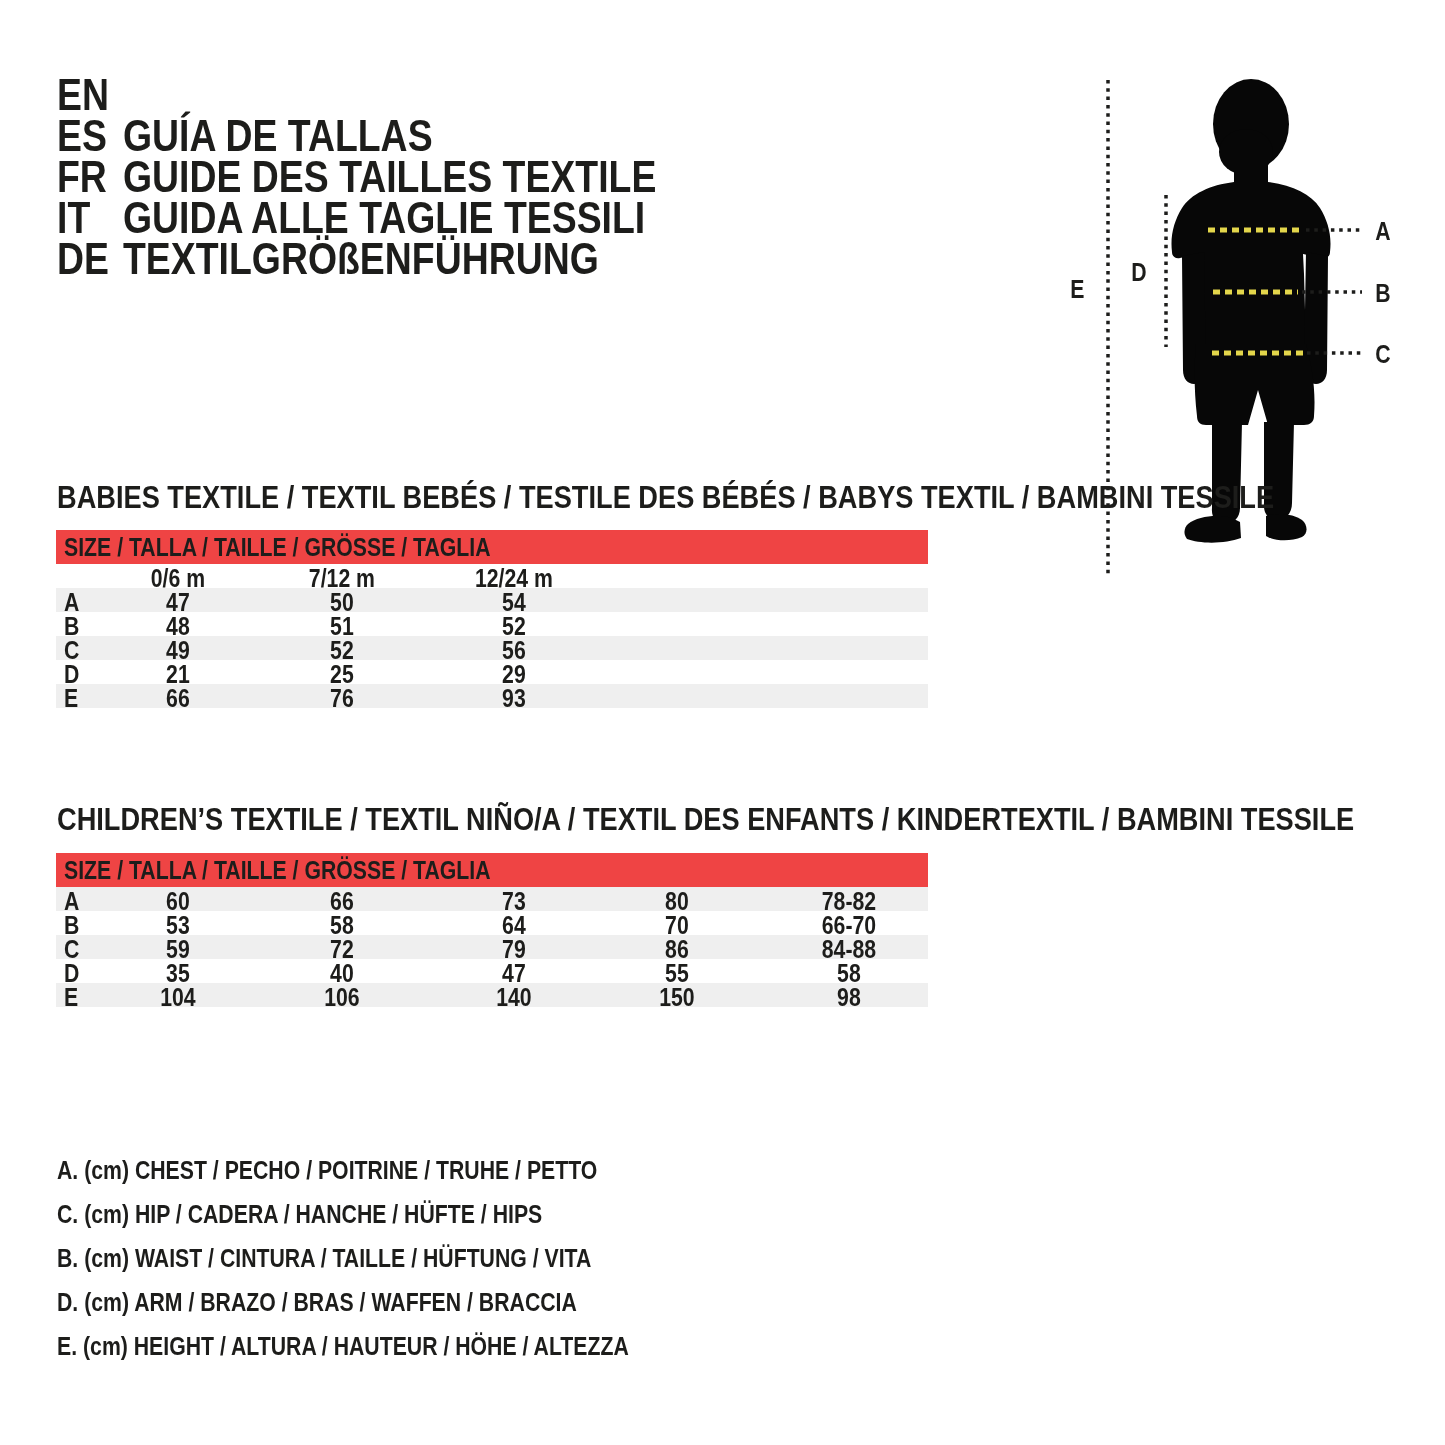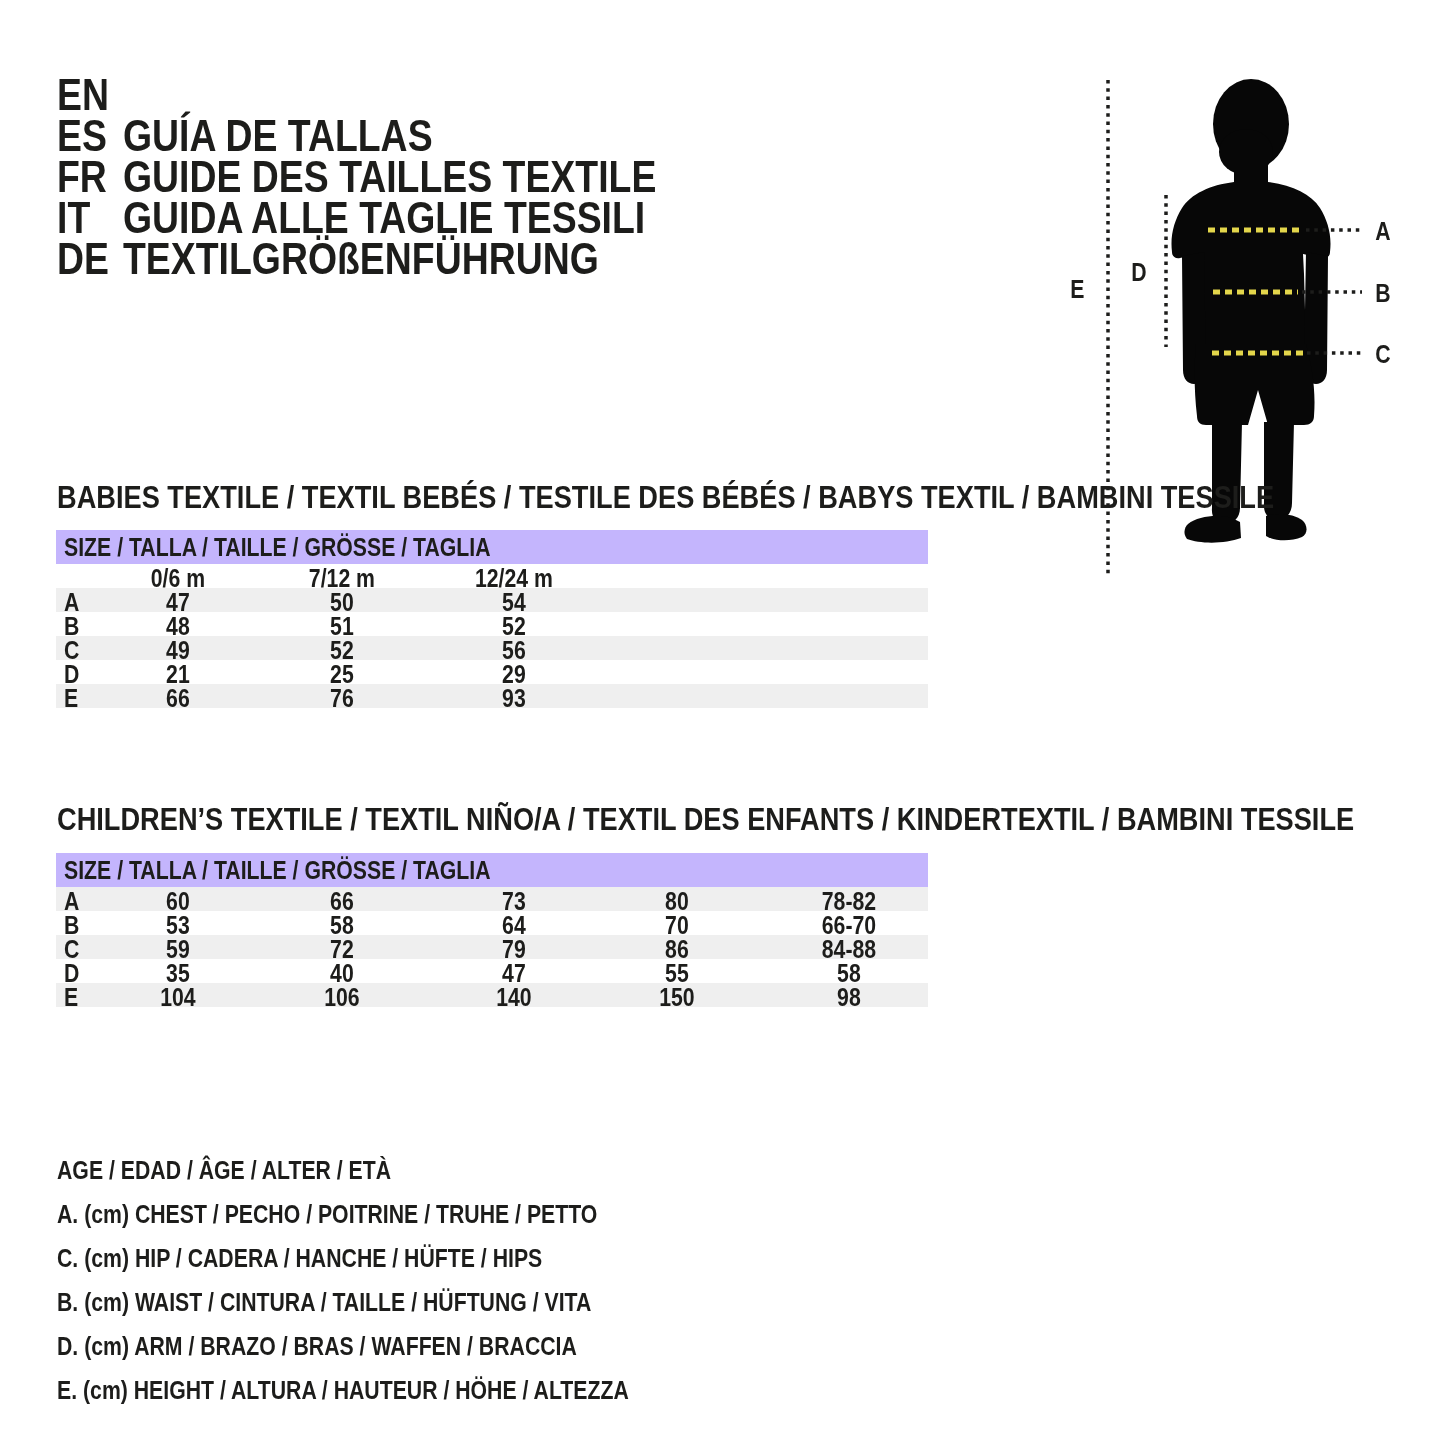--- a/index.html
+++ b/index.html
@@ -16,21 +16,21 @@
   
   .lang-block{left:57px;top:74px;font-size:44px;}
   .lang-row{display:flex;height:41px;align-items:center;}
   .lang-code{width:66px;flex:none;}
 
   
   .section-heading{font-size:32px;line-height:30px;}
 
   
   .size-table{width:872px;font-size:25px;}
-  .table-bar{height:34px;line-height:34px;background:#c4b5fd;padding-left:8px;}
+  .table-bar{height:34px;line-height:34px;background:#ef4444;padding-left:8px;}
   .trow{display:grid;grid-template-columns:60px 124px 204px 140px 186px 158px;height:24px;align-items:center;}
   .trow .cell{text-align:center;}
   .trow .rlabel{text-align:left;padding-left:8px;}
   .shade{background:#efefef;}
 
   
   .legend-block{left:57px;top:1148px;font-size:25px;}
   .legend-line{height:44px;line-height:44px;}
 
   
@@ -183,19 +183,18 @@
     <span class="rlabel"><span class="cond">E</span></span>
     <span class="cell"><span class="condc">104</span></span>
     <span class="cell"><span class="condc">106</span></span>
     <span class="cell"><span class="condc">140</span></span>
     <span class="cell"><span class="condc">150</span></span>
     <span class="cell"><span class="condc">98</span></span>
   </div>
 </div>
 
 <div class="abs legend-block">
-  <div class="legend-line"><span class="cond">AGE / EDAD / ÂGE / ALTER / ETÀ</span></div>
   <div class="legend-line"><span class="cond">A. (cm) CHEST / PECHO / POITRINE / TRUHE / PETTO</span></div>
   <div class="legend-line"><span class="cond">C. (cm) HIP / CADERA / HANCHE / HÜFTE / HIPS</span></div>
   <div class="legend-line"><span class="cond">B. (cm) WAIST / CINTURA / TAILLE / HÜFTUNG / VITA</span></div>
   <div class="legend-line"><span class="cond">D. (cm) ARM / BRAZO / BRAS / WAFFEN / BRACCIA</span></div>
   <div class="legend-line"><span class="cond">E. (cm) HEIGHT / ALTURA / HAUTEUR / HÖHE / ALTEZZA</span></div>
 </div>
 
 </body></html>

